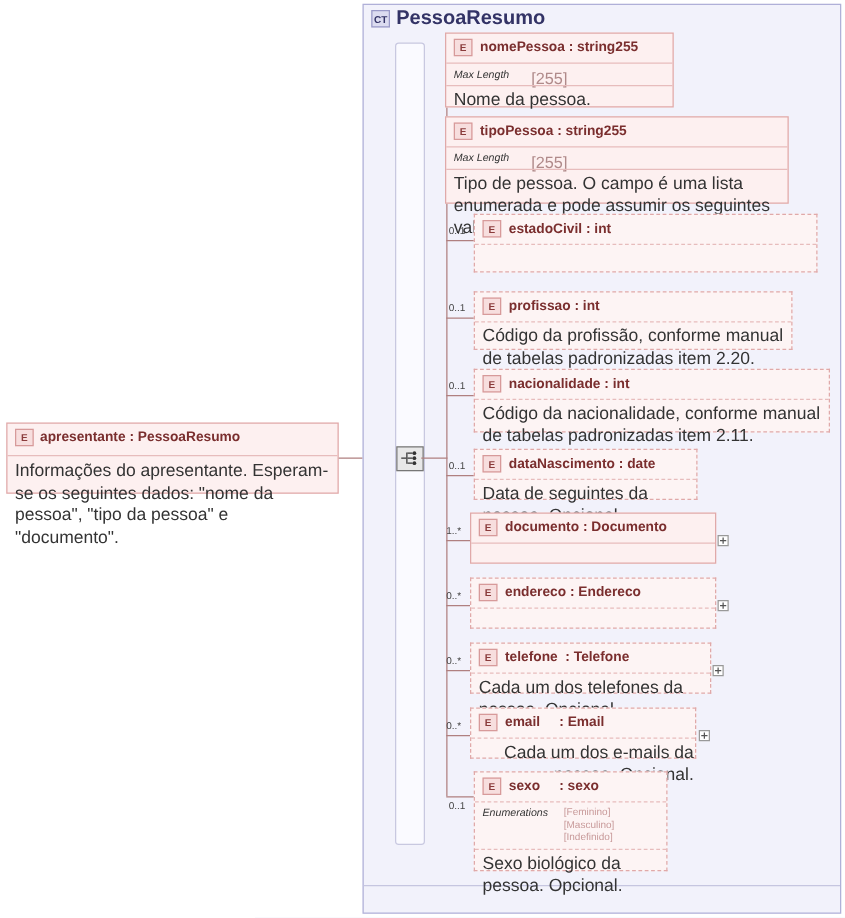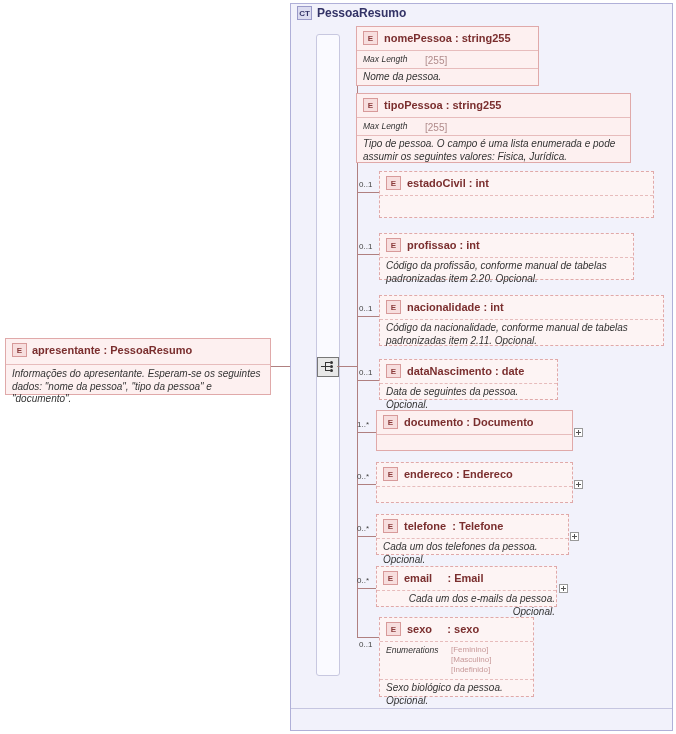--- a/index.html
+++ b/index.html
@@ -29,35 +29,35 @@
     width:15px; height:14px;
     border:1px solid #9a9ac8;
     background:#dcdcf0;
     color:#333366;
   }
   .tag.e {
     border:1px solid #d79a9a;
     background:#f7dede;
     color:#8a3b3b;
   }
-  .ct-title { font-size:12px; font-weight:bold; color:#333366; }
+  .ct-title { font-size:16px; font-weight:bold; color:#333366; }
 
   
   .elem {
     border:1px solid #e0a9a9;
     background:#fdf0f0;
   }
   .elem.dashed { border:1px dashed #e0a9a9; background:#fdf4f4; }
   .elem-head { position:absolute; left:0; top:0; right:0; height:22px;
                display:flex; align-items:center; padding-left:6px; gap:6px; }
   .elem-name { font-size:11px; font-weight:bold; color:#7a2e2e; white-space:pre; }
   .sep { position:absolute; left:0; right:0; height:0; border-top:1px solid #e7bcbc; }
-  .annot { position:absolute; font-size:10px; font-style:italic; color:#333; line-height:1.25; }
+  .annot { position:absolute; font-size:14px; color:#333; line-height:1.25; }
   .facet-label { position:absolute; font-size:8.5px; font-style:italic; color:#333; }
-  .facet-val { position:absolute; font-size:10px; color:#b08a8a; }
+  .facet-val { position:absolute; font-size:13px; color:#b08a8a; }
   .enum-val { position:absolute; font-size:8px; color:#c89a9a; }
 
   
   .occ { position:absolute; font-size:8px; color:#444; }
 
   
   .hline { position:absolute; border-top:1px solid #b08080; height:0; }
   .vline { position:absolute; border-left:1px solid #b08080; width:0; }
   .hline-g { position:absolute; border-top:1px solid #999; height:0; }
 

